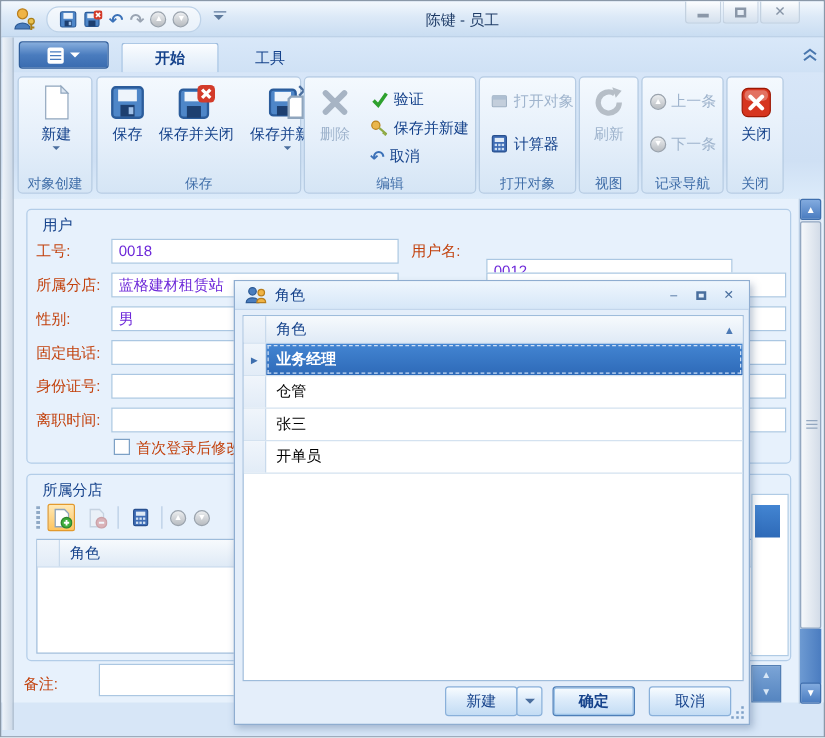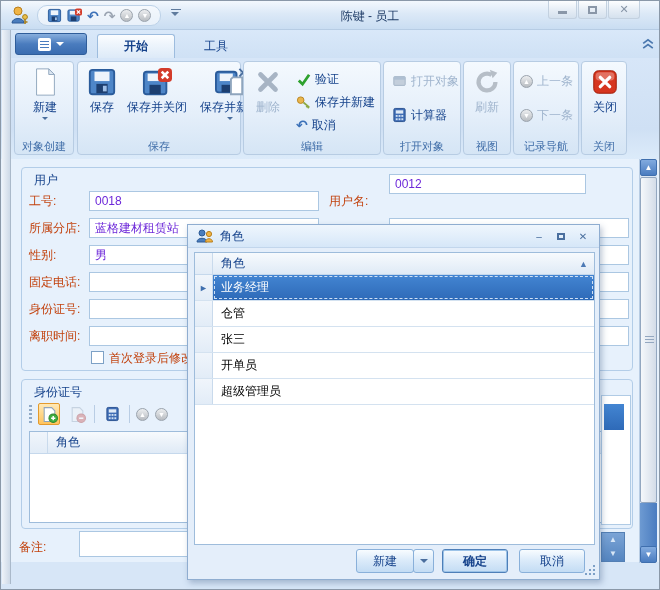--- a/index.html
+++ b/index.html
@@ -66,21 +66,21 @@
   .tico.hl { border:1px solid #e39a2d; background:linear-gradient(#ffe9b6,#ffc45e); }
   .vsep { width:1px; height:18px; background:#b9cde4; }
 
   
   .grid { position:absolute; background:#fff; border:1px solid #9ebcdb; }
   .ghead { display:flex; height:22px; background:linear-gradient(#f7fafd,#dfeaf6); border-bottom:1px solid #c5d8ec; color:#15428b; }
   .gind { width:18px; border-right:1px solid #c9daec; background:linear-gradient(#f0f5fb,#e2ecf7); flex:none;
     display:flex; align-items:center; justify-content:center; color:#3f6fae; font-size:9px; }
   .gcell { flex:1; display:flex; align-items:center; padding:0 8px; position:relative; }
   .grow { display:flex; height:26px; border-bottom:1px solid #d4e2f0; color:#000; }
-  .grow.sel .gcell { background:linear-gradient(#4385d2,#2e6ab8); color:#fff; outline:1px dashed #cfe0f5; outline-offset:-2px; }
+  .grow.sel .gcell { background:linear-gradient(#4385d2,#2e6ab8); color:#fff; outline:1px dashed #cfe0f5; outline-offset:-2px;font-weight:bold; }
   .sort { position:absolute; right:6px; font-size:9px; color:#4d7ab5; }
 
   
   .dlg { position:absolute; left:186px; top:223px; width:413px; height:356px; background:#e4eefa;
     border:1px solid #8fadd0; box-shadow:2px 3px 6px rgba(60,90,130,.35); z-index:10; }
   .dlg-title { position:absolute; left:0; top:0; right:0; height:23px;
     background:linear-gradient(#eff6fd,#d6e7f8); border-bottom:1px solid #c2d6ec;
     display:flex; align-items:center; gap:6px; padding:0 8px; color:#15428b; }
   .dwb { width:16px; height:14px; display:flex; align-items:center; justify-content:center; color:#4a6f9e; font-size:10px; }
   .btn { position:absolute; height:24px; border:1px solid #89b0da; border-radius:3px; color:#15428b;
@@ -309,21 +309,21 @@
   </div>
 
   <div class="client">
 
     <div class="gbox" style="left:20px;top:8px;width:612px;height:204px">
       <div class="gtitle">用户</div>
     </div>
     <div class="flabel" style="left:28px;top:32px">工号:</div>
     <div class="tb" style="left:88px;top:32px;width:230px">0018</div>
     <div class="flabel" style="left:328px;top:32px">用户名:</div>
-    <div class="tb" style="left:388px;top:15px;width:197px">0012</div>
+    <div class="tb" style="left:388px;top:48px;width:197px">0012</div>
 
     <div class="flabel" style="left:28px;top:59px">所属分店:</div>
     <div class="tb" style="left:88px;top:59px;width:230px">蓝格建材租赁站</div>
     <div class="tb" style="left:388px;top:59px;width:240px"></div>
 
     <div class="flabel" style="left:28px;top:86px">性别:</div>
     <div class="tb" style="left:88px;top:86px;width:230px">男</div>
     <div class="tb" style="left:388px;top:86px;width:240px"></div>
 
     <div class="flabel" style="left:28px;top:113px">固定电话:</div>
@@ -335,21 +335,21 @@
     <div class="tb" style="left:388px;top:140px;width:240px"></div>
 
     <div class="flabel" style="left:28px;top:167px">离职时间:</div>
     <div class="tb" style="left:88px;top:167px;width:230px"></div>
     <div class="tb" style="left:388px;top:167px;width:240px"></div>
 
     <span class="chk" style="left:90px;top:192px"></span>
     <div class="flabel" style="left:108px;top:189px">首次登录后修改</div>
 
     <div class="gbox" style="left:20px;top:220px;width:612px;height:150px">
-      <div class="gtitle">身份证号</div>
+      <div class="gtitle">所属分店</div>
     </div>
     <div class="rtool" style="left:28px;top:244px">
       <span class="dots"></span>
       <span class="tico hl">
         <svg width="17" height="17" viewBox="0 0 16 16">
             <path d="M3 1.5 h7 l3 3 v10 h-10 z" fill="#fff" stroke="#8fa5bd"></path>
             <circle cx="11.5" cy="11.5" r="4" fill="#3fae3f" stroke="#2d862d"></circle>
             <path d="M11.5 9.5 v4 M9.5 11.5 h4" stroke="#fff" stroke-width="1.4"></path>
           </svg>
       </span>
@@ -453,24 +453,20 @@
           <div class="gcell">仓管</div>
       </div>
       <div class="grow">
         <div class="gind"></div>
           <div class="gcell">张三</div>
       </div>
       <div class="grow">
         <div class="gind"></div>
           <div class="gcell">开单员</div>
       </div>
-      <div class="grow">
-        <div class="gind"></div>
-          <div class="gcell">超级管理员</div>
-      </div>
     </div>
 
     <div class="btn" style="left:168px;top:324px;width:58px">新建</div>
     <div class="btn" style="left:225px;top:324px;width:21px">
         <span class="tri-d" style="border-top-color:#4a6e9e"></span>
       </div>
     <div class="btn focus" style="left:254px;top:324px;width:66px">确定</div>
     <div class="btn" style="left:331px;top:324px;width:66px">取消</div>
     <svg class="abs" style="right:3px;bottom:3px" width="12" height="12">
       <g fill="#7da0c7">

